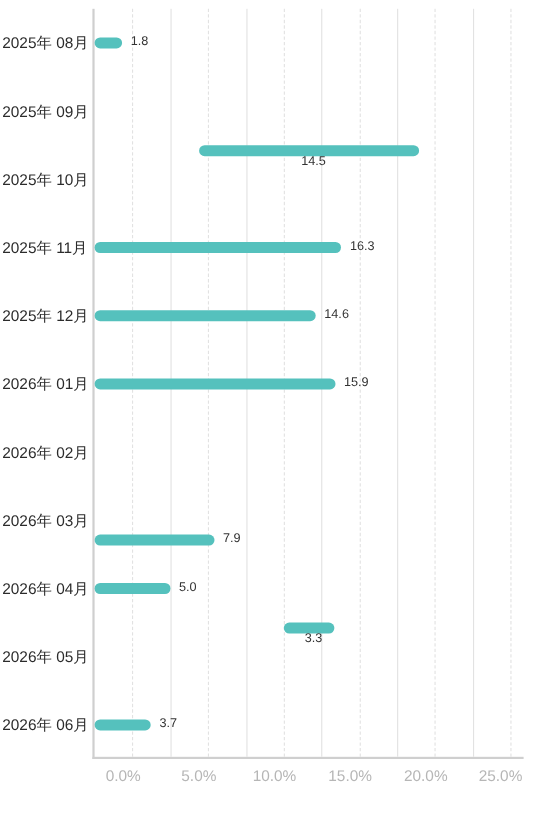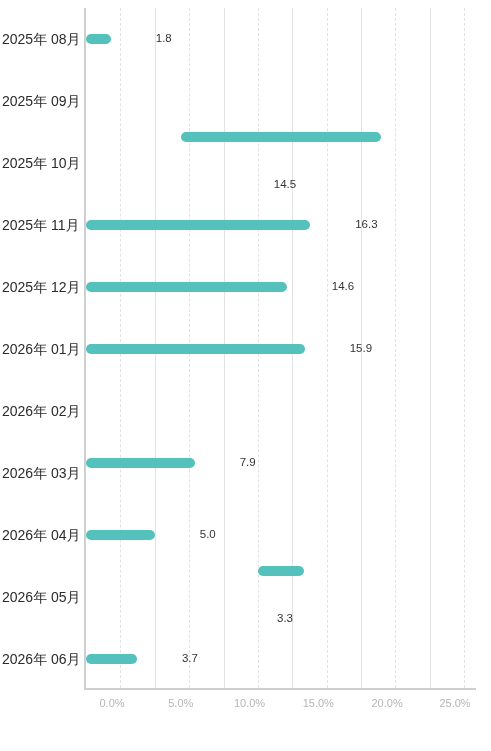--- a/index.html
+++ b/index.html
@@ -52,21 +52,20 @@
     right: 0;
     bottom: 0;
   }
   .row {
     position: absolute;
     left: 0;
     right: 0;
     height: 62px;
     display: flex;
     align-items: center;
-    gap: 37px;
   }
   .bar {
     height: 10px;
     border-radius: 5px;
     background: #55c1bd;
     flex: none;
   }
   .bar-value {
     font-size: 11.5px;
     color: #333333;
@@ -104,21 +103,21 @@
   
   #x-ticks {
     position: absolute;
     left: 0;
     top: 698px;
     width: 491px;
     height: 20px;
   }
   .x-tick {
     position: absolute;
-    font-size: 11px;
+    font-size: 14px;
     color: #b6b6b6;
     white-space: nowrap;
     transform: translateX(-50%);
     line-height: 1;
     padding-left: 36px;
   }
 </style>
 </head>
 <body>
 
@@ -166,21 +165,21 @@
           <span class="bar-value">16.3</span>
         </div>
         <div class="row" style="top: 248px;">
           <div class="bar" title="2025年 12月 14.6" style="width: 200.814px; background: rgb(85, 193, 189);"></div>
           <span class="bar-value">14.6</span>
         </div>
         <div class="row" style="top: 310px;">
           <div class="bar" title="2026年 01月 15.9" style="width: 218.695px; background: rgb(85, 193, 189);"></div>
           <span class="bar-value">15.9</span>
         </div>
-        <div class="row" style="top: 424px; text-align: right;">
+        <div class="row" style="top: 452px; text-align: right;">
           <div class="bar" title="2026年 03月 7.9" style="width: 108.66px; background: rgb(85, 193, 189);"></div>
           <span class="bar-value">7.9</span>
         </div>
         <div class="row" style="top: 496px;">
           <div class="bar" title="2026年 04月 5.0" style="width: 68.7719px; background: rgb(85, 193, 189);"></div>
           <span class="bar-value">5.0</span>
         </div>
         <div class="row" style="top: 558px; flex-direction: column;">
           <div class="bar" title="2026年 05月 3.3" style="width: 45.3895px; background: rgb(85, 193, 189);"></div>
           <span class="bar-value">3.3</span>

